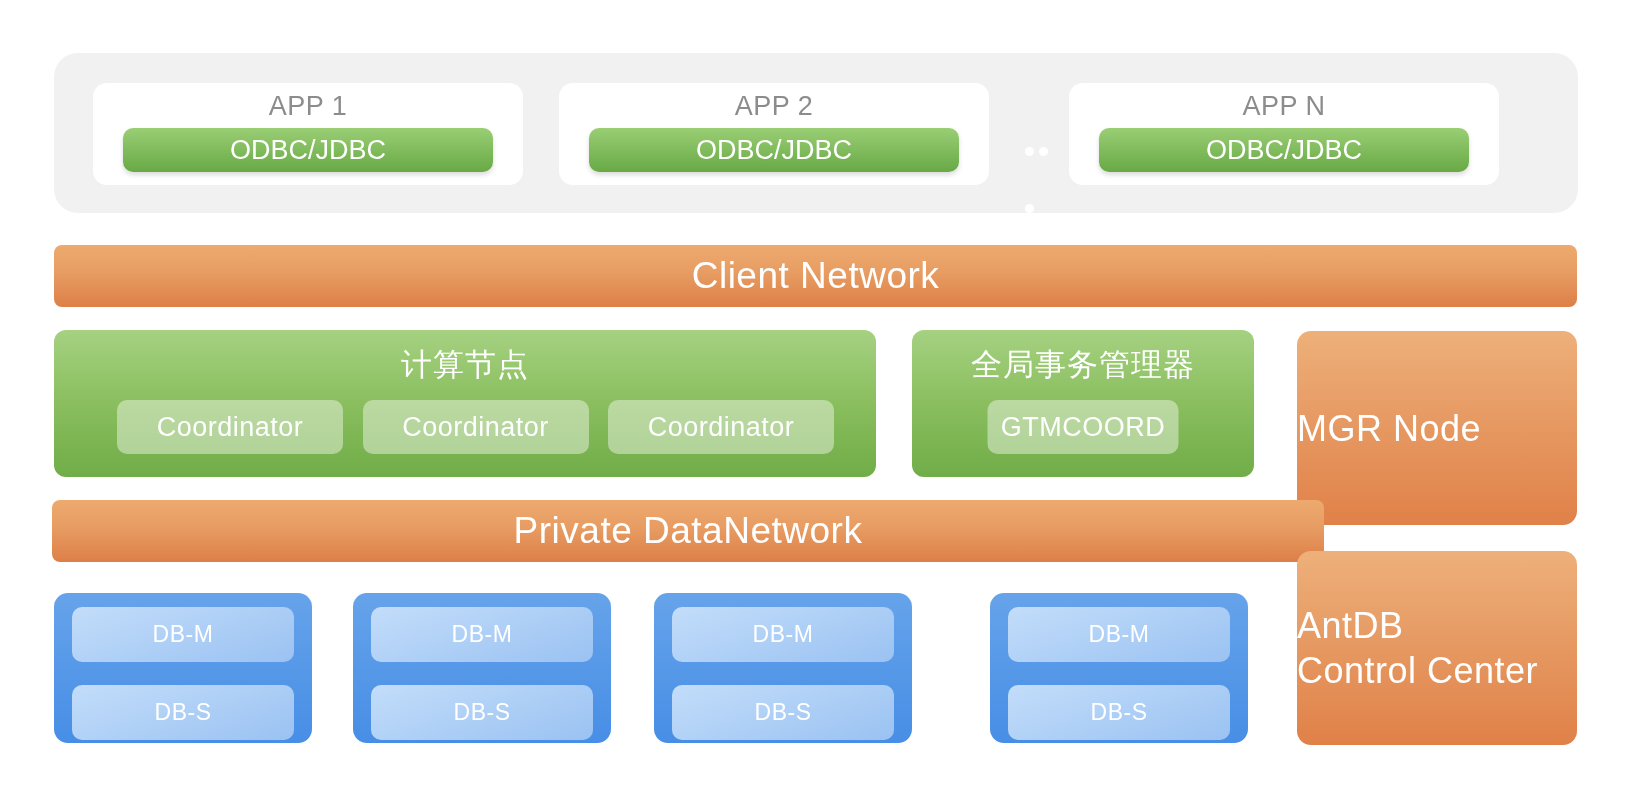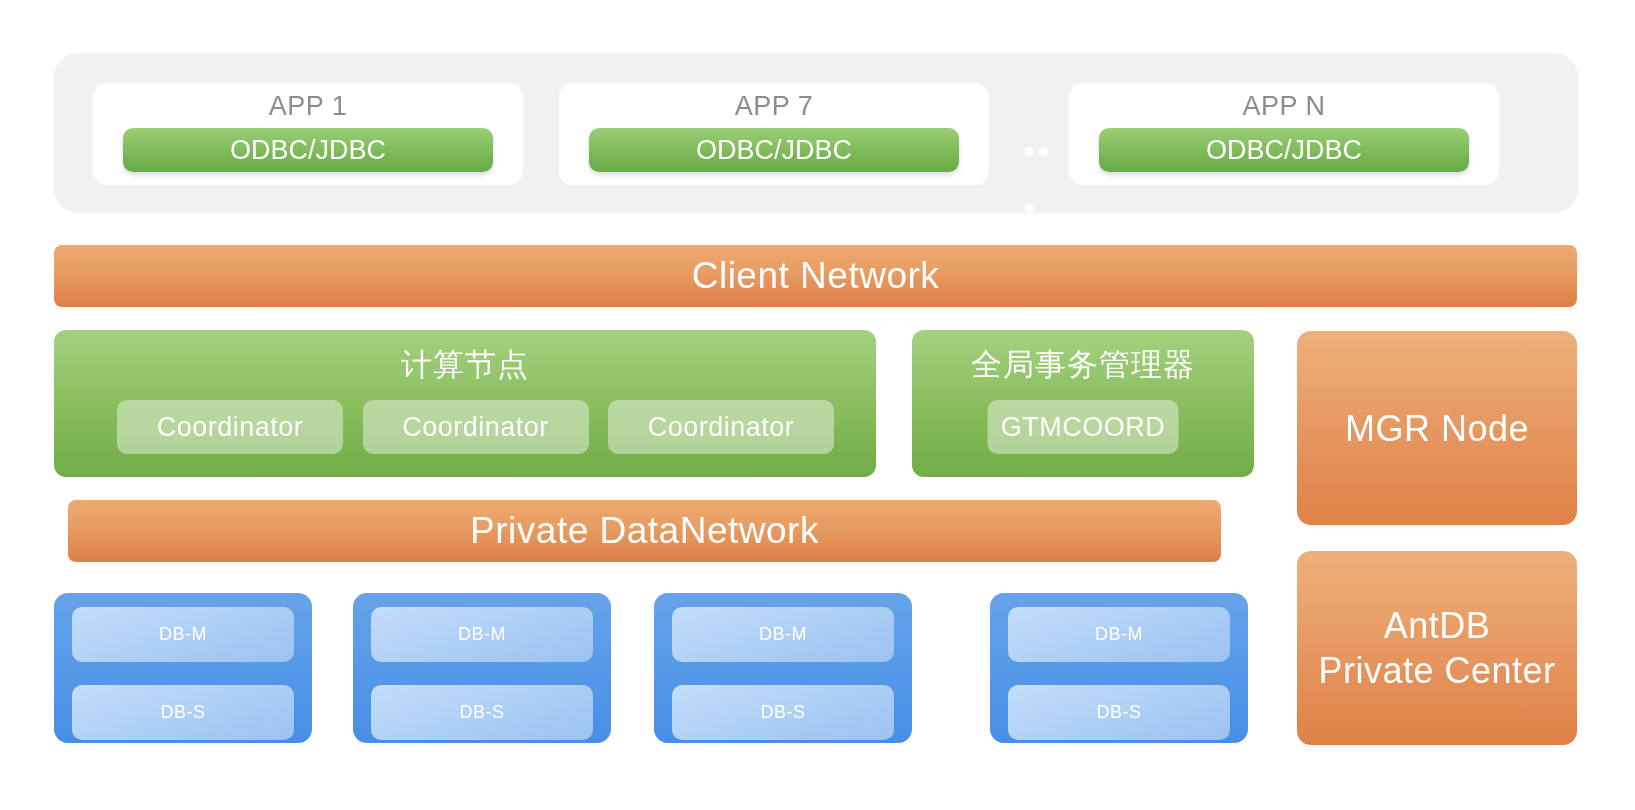--- a/index.html
+++ b/index.html
@@ -25,21 +25,21 @@
   .dot{background:#ffffff;border-radius:50%;width:9px;height:9px;}
 
   
   .net-bar{
     height:62px;border-radius:8px;
     background:linear-gradient(180deg,#edaa6e 0%,#e79c62 45%,#dd7f47 100%);
     color:#ffffff;font-size:37px;display:flex;align-items:center;justify-content:center;
     letter-spacing:.5px;
   }
   .client-bar{left:54px;top:245px;width:1523px;}
-  .private-bar{left:68px;top:500px;width:1153px;}
+  .private-bar{left:52px;top:500px;width:1272px;}
 
   
   .green-box{
     top:330px;height:147px;border-radius:12px;
     background:linear-gradient(180deg,#a5d181 0%,#8abe5e 50%,#70ad48 100%);
   }
   .green-box .gbox-title{
     position:absolute;left:0;right:0;top:14px;text-align:center;
     color:#ffffff;font-size:31px;letter-spacing:1px;
   }
@@ -52,54 +52,54 @@
   .coord-row{position:absolute;left:42px;right:42px;top:70px;display:flex;justify-content:space-between;padding-left:21px;}
   .coord-row .sub-pill{width:226px;}
   .gtm-box{left:912px;width:342px;padding-left:36px;}
   .gtm-pill{position:absolute;left:50%;transform:translateX(-50%);top:70px;width:191px;}
 
   
   .orange-box{
     left:1297px;width:280px;height:194px;border-radius:14px;
     background:linear-gradient(180deg,#eeb07a 0%,#e69861 50%,#e08148 100%);
     color:#ffffff;font-size:36px;display:flex;flex-direction:column;
-    align-items:center;justify-content:center;text-align:center;line-height:1.25;
+    align-items:flex-start;justify-content:center;text-align:center;line-height:1.25;
     letter-spacing:.5px;
   }
   .mgr-box{top:331px;}
   .cc-box{top:551px;}
 
   
   .db-group{
     top:593px;width:258px;height:150px;border-radius:14px;
     background:linear-gradient(180deg,#66a3ea 0%,#478ee6 100%);
   }
   .db-pill{
     position:absolute;left:18px;right:18px;height:55px;border-radius:10px;
     background:linear-gradient(160deg,#c3ddfa 0%,#9ac2f2 100%);
-    color:#ffffff;font-size:18px;display:flex;align-items:center;justify-content:center;
+    color:#ffffff;font-size:23px;display:flex;align-items:center;justify-content:center;
     letter-spacing:.5px;
   }
   .db-pill.m{top:14px;}
   .db-pill.s{top:92px;}
 </style>
 </head>
 <body>
 
 <div class="stage">
 
   <div class="abs apps-panel"></div>
 
   <div class="abs app-card" style="left:93px;">
     <div class="app-title">APP 1</div>
     <div class="odbc-pill">ODBC/JDBC</div>
   </div>
 
   <div class="abs app-card" style="left:559px;">
-    <div class="app-title">APP 7</div>
+    <div class="app-title">APP 2</div>
     <div class="odbc-pill">ODBC/JDBC</div>
   </div>
 
   <div class="abs app-card" style="left:1069px;">
     <div class="app-title">APP N</div>
     <div class="odbc-pill">ODBC/JDBC</div>
   </div>
 
   <span class="abs dot" style="left:1025px;top:147px;"></span>
   <span class="abs dot" style="left:1039px;top:147px;"></span>
@@ -143,16 +143,16 @@
     <div class="db-pill m">DB-M</div>
     <div class="db-pill s">DB-S</div>
   </div>
   <div class="abs db-group" style="left:990px;">
     <div class="db-pill m">DB-M</div>
     <div class="db-pill s">DB-S</div>
   </div>
 
   <div class="abs orange-box cc-box">
     <span>AntDB</span>
-    <span>Private Center</span>
+    <span>Control Center</span>
   </div>
 
 </div>
 
 </body></html>

